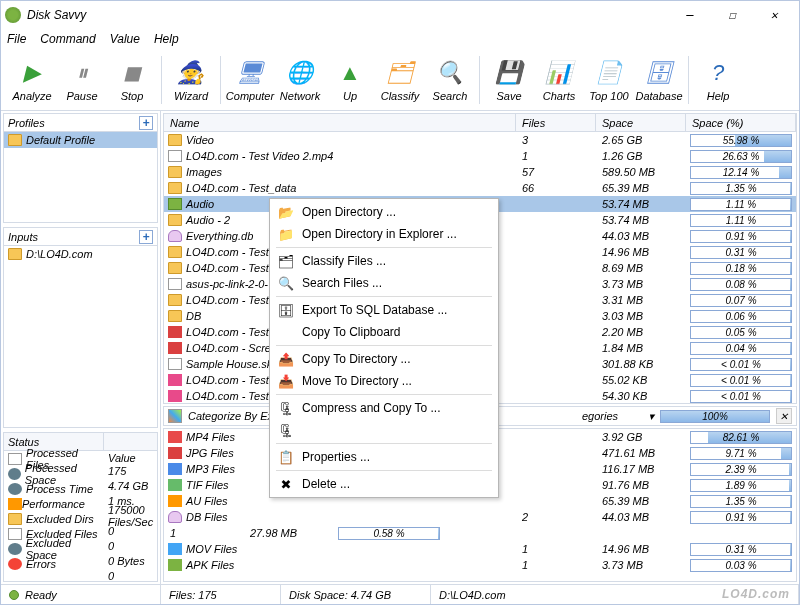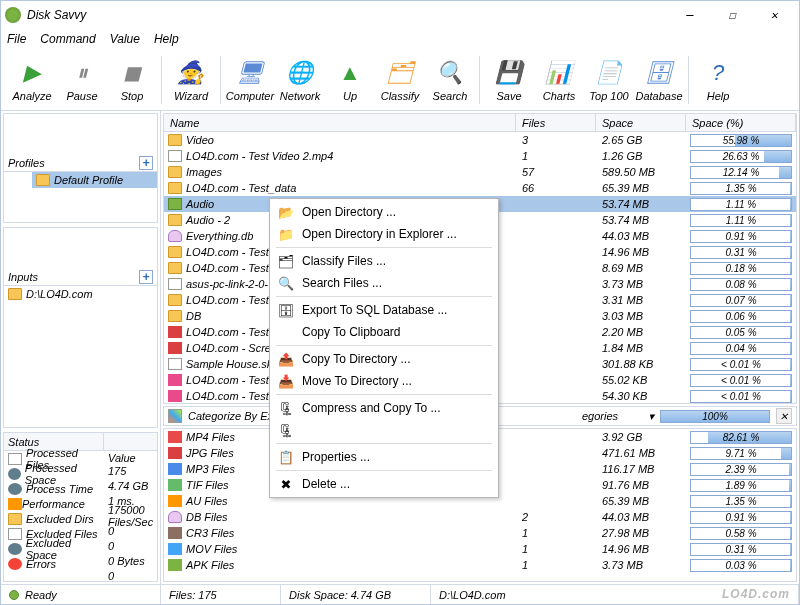--- a/index.html
+++ b/index.html
@@ -13,26 +13,26 @@
   .winbtn.close { color: #000; }
   .menubar { height: 20px; display: flex; align-items: center; padding: 0 6px; gap: 14px; font-size: 12px; }
   .menubar span { cursor: default; }
   .toolbar { height: 62px; display: flex; align-items: center; padding: 2px 6px; border-bottom: 1px solid #d4dbe6; }
   .tbtn { width: 50px; height: 56px; display: flex; flex-direction: column; align-items: center; justify-content: center; gap: 2px; font-size: 11px; }
   .tico { width: 30px; height: 30px; display: flex; align-items: center; justify-content: center; font-size: 22px; }
   .sep { width: 1px; height: 48px; background: #d4dbe6; margin: 0 4px; }
   .body { flex: 1; display: flex; overflow: hidden; }
   .left { width: 160px; display: flex; flex-direction: column; border-right: 1px solid #d4dbe6; }
   .panel { border: 1px solid #d4dbe6; margin: 2px; display: flex; flex-direction: column; }
-  .panel-header { height: 18px; background: #fff; display: flex; align-items: center; padding: 0 4px; border-bottom: 1px solid #d4dbe6; margin-top: 40px; }
+  .panel-header { height: 18px; background: #fff; display: flex; align-items: center; padding: 0 4px; border-bottom: 1px solid #d4dbe6; }
   .panel-header .ptxt { flex: 1; }
   .plus { width: 14px; height: 14px; border: 1px solid #8aa8d6; color: #2a6ab8; display: flex; align-items: center; justify-content: center; font-size: 12px; font-weight: bold; }
   .panel-body { flex: 1; overflow: hidden; }
   .row { display: flex; align-items: center; height: 16px; padding: 0 4px; gap: 4px; }
-  .row.sel { background: #a9c7e8; margin-left: 28px; }
+  .row.sel { background: #a9c7e8; }
   .ico16 { width: 14px; height: 12px; display: inline-block; }
   .ico-folder { background: #f7c657; border: 1px solid #cf9a2a; border-radius: 1px 1px 0 0; }
   .ico-folder-open { background: #7cb342; border: 1px solid #558b2f; }
   .ico-file { background: #fff; border: 1px solid #999; }
   .ico-db { background: #e8c8f0; border: 1px solid #a877c0; border-radius: 6px 6px 2px 2px; }
   .ico-jpg { background: #da4040; color: #fff; font-size: 6px; text-align: center; line-height: 10px; }
   .ico-png { background: #e84a8a; color: #fff; font-size: 6px; text-align: center; line-height: 10px; }
   .ico-mp4 { background: #e84a4a; color: #fff; font-size: 6px; text-align: center; line-height: 10px; }
   .ico-mp3 { background: #4a8ae8; color: #fff; font-size: 6px; text-align: center; line-height: 10px; }
   .ico-tif { background: #66bb6a; }
@@ -601,24 +601,20 @@
               <div class="gfiles">2</div>
               <div class="gspace">44.03 MB</div>
               <div class="gpct">
                 <div class="pctbar">
                   <div class="pctfill" style="width:1%"></div>
                   <div class="pcttext">0.91 %</div>
                 </div>
               </div>
             </div>
             <div class="grow">
-              <div class="gname">
-                <span class="ico16 ico-cr3"></span>
-                <span>CR3 Files</span>
-              </div>
               <div class="gfiles">1</div>
               <div class="gspace">27.98 MB</div>
               <div class="gpct">
                 <div class="pctbar">
                   <div class="pctfill" style="width:1%"></div>
                   <div class="pcttext">0.58 %</div>
                 </div>
               </div>
             </div>
             <div class="grow">

